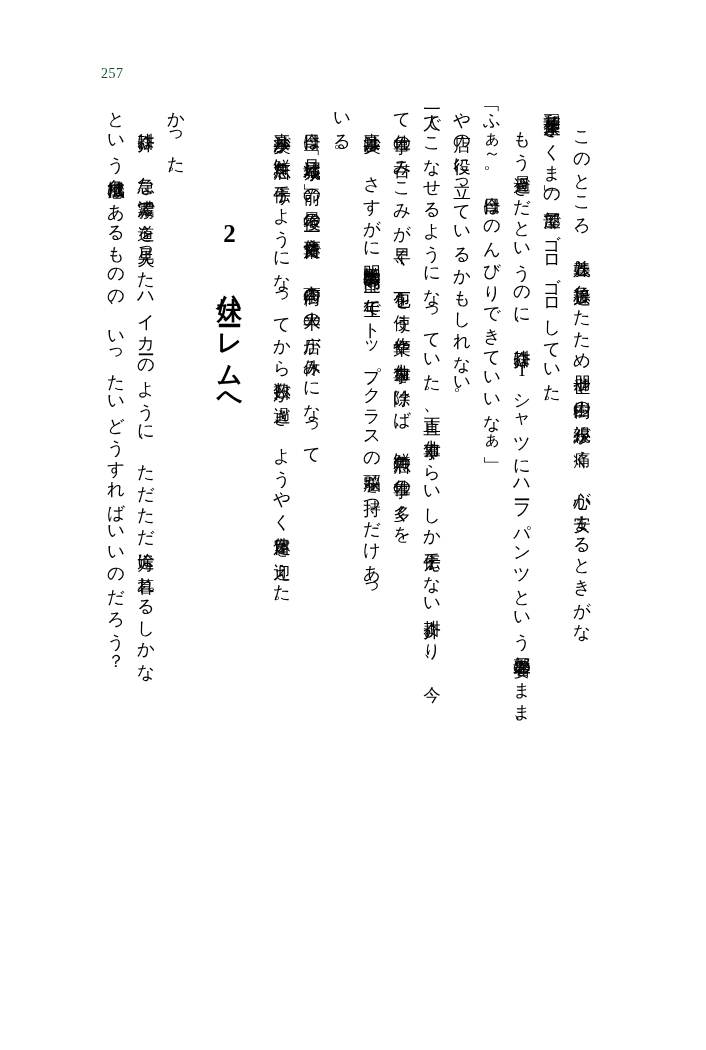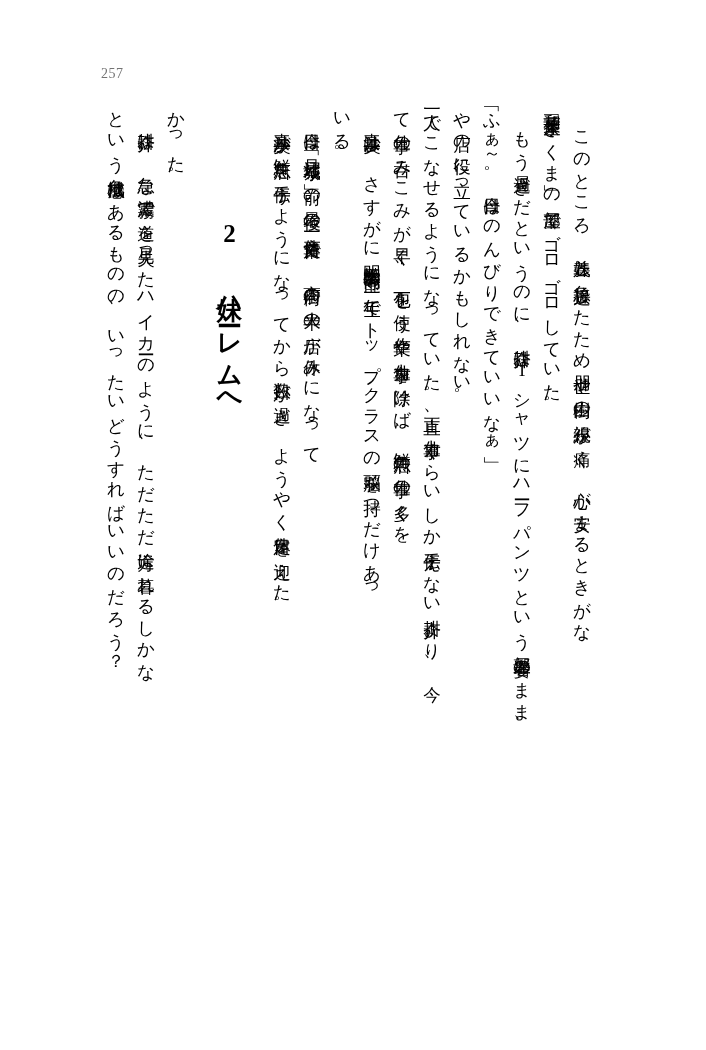--- a/index.html
+++ b/index.html
@@ -26,21 +26,21 @@
   }
 
   
   .page-number {
     position: absolute;
     left: 101px;
     top: 66px;
     font-size: 14px;
     letter-spacing: 0.5px;
     font-family: "Liberation Serif", "DejaVu Serif", serif;
-    color: #737373;
+    color: #14532d;
   }
 
   
   .body-text {
     position: absolute;
     right: 52px;
     top: 100px;
     width: 560px;
     height: 860px;
     display: flex;

